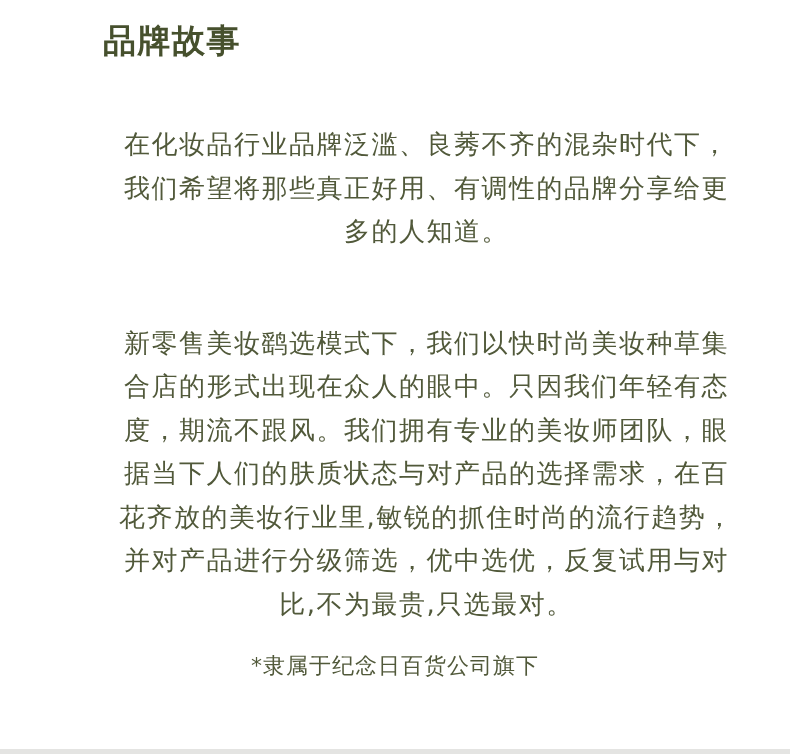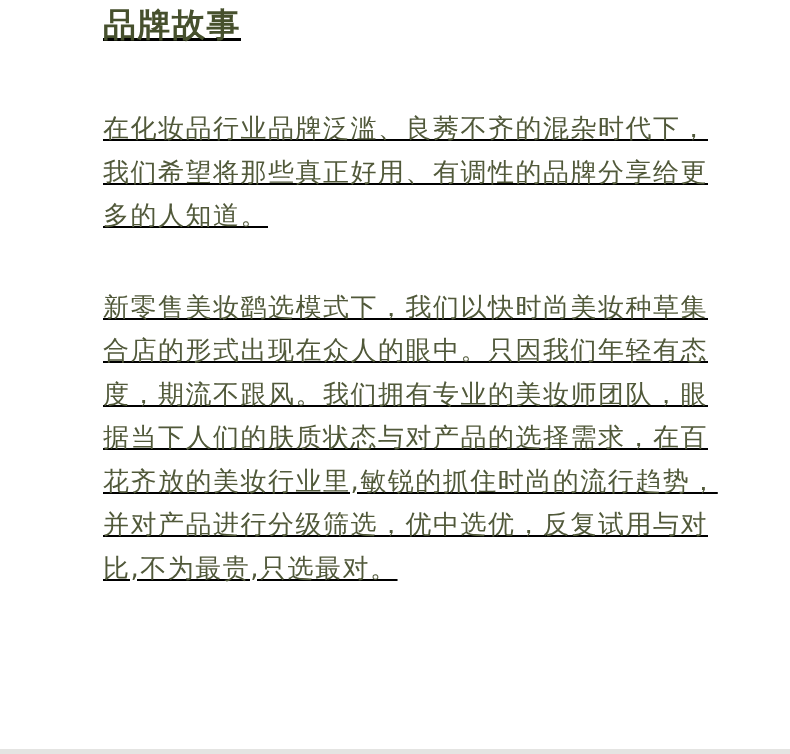--- a/index.html
+++ b/index.html
@@ -13,22 +13,21 @@
     font-family: "DejaVu Sans", "Liberation Sans", sans-serif;
     position: relative;
     overflow: hidden;
   }
   .page {
     width: 790px;
     height: 754px;
     position: relative;
   }
   .content {
-    padding: 4px 40px 0 103px;
-    text-decoration: underline;
+    padding: 20px 40px 0 103px;
   }
   .title-zh {
     margin: 0;
     font-size: 33px;
     font-weight: bold;
     color: #46502d;
     line-height: 41px;
     letter-spacing: 1.5px;
   }
   .title-en {
@@ -38,23 +37,24 @@
     color: #46502d;
     line-height: 41px;
   }
   .para {
     margin: 0;
     font-size: 26px;
     color: #51593a;
     line-height: 43.5px;
     letter-spacing: 1.5px;
     white-space: pre; 
+    text-align: center;
   }
   .para-1 { margin-top: 62px; }
-  .para-2 { margin-top: 48px; }
+  .para-2 { margin-top: 68px; }
   .footnote {
     margin: 24px 0 0 0;
     width: 790px;
     text-align: center;
     font-size: 22px;
     color: #51593a;
     letter-spacing: 1px;
     line-height: 32px;
   }
   .divider {
@@ -81,15 +81,16 @@
 
     <p class="para para-2">新零售美妆鹞选模式下，我们以快时尚美妆种草集
 合店的形式出现在众人的眼中。只因我们年轻有态
 度，期流不跟风。我们拥有专业的美妆师团队，眼
 据当下人们的肤质状态与对产品的选择需求，在百
 花齐放的美妆行业里,敏锐的抓住时尚的流行趋势，
 并对产品进行分级筛选，优中选优，反复试用与对
 比,不为最贵,只选最对。</p>
   </div>
 
+  <p class="footnote">*隶属于纪念日百货公司旗下</p>
 
   <div class="divider"></div>
 </div>
 
 </body></html>

